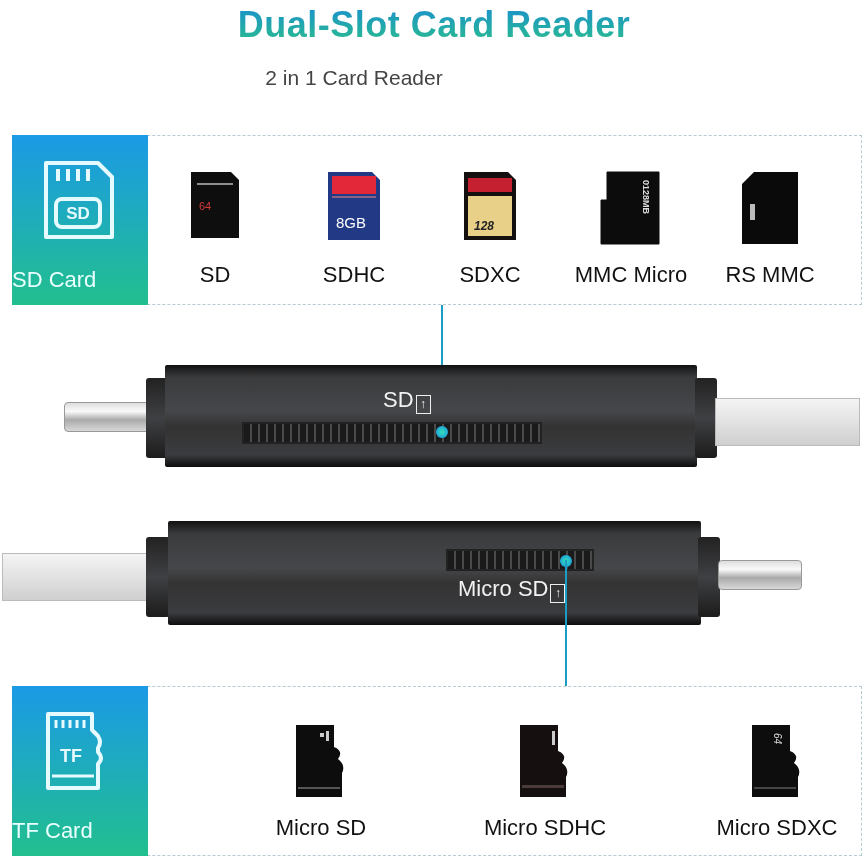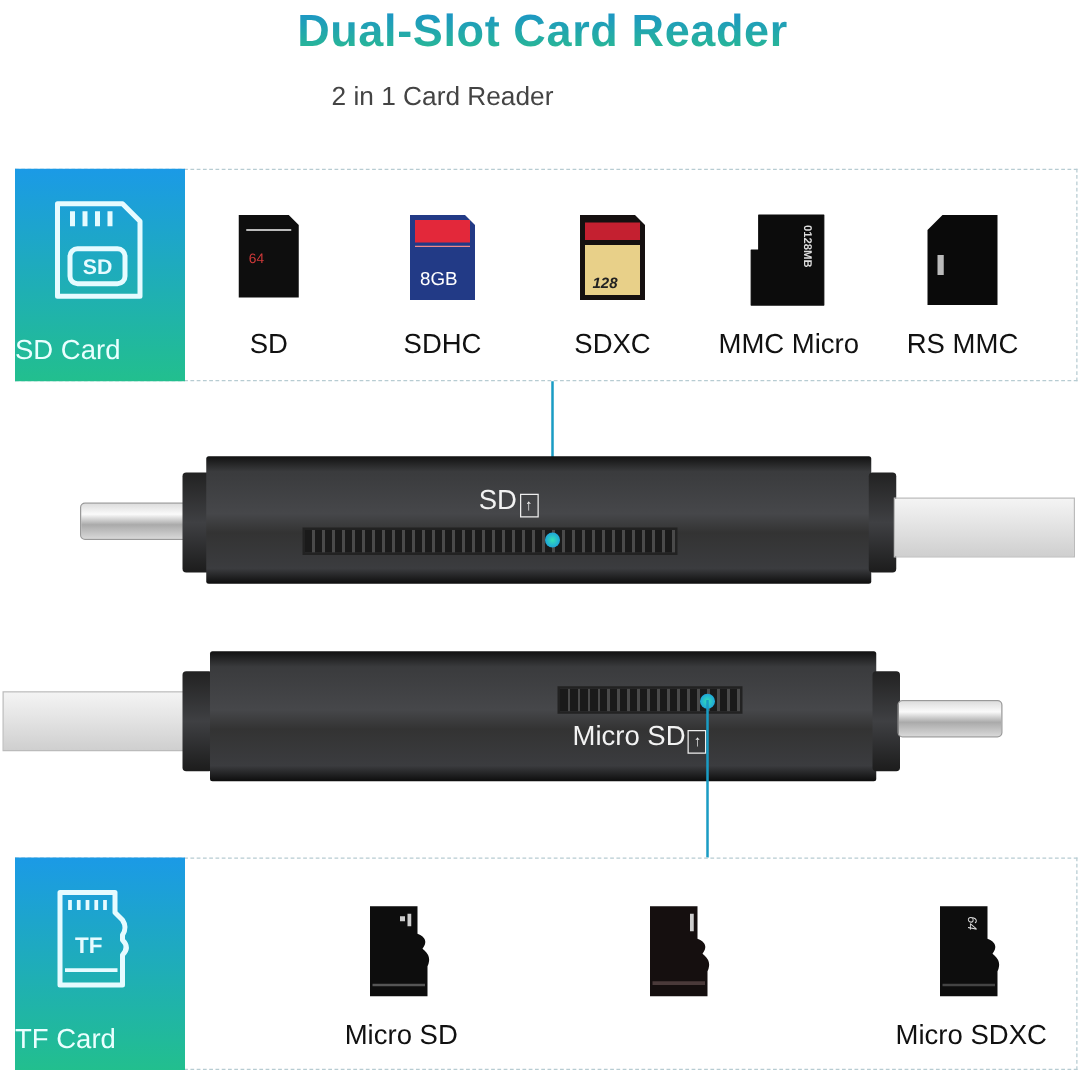--- a/index.html
+++ b/index.html
@@ -153,20 +153,21 @@
           <rect x="26" y="10" width="4" height="4" fill="#ccc"></rect>
       </svg>
       <div class="name">Micro SD</div>
     </div>
     <div class="item" style="left:362px;width:60px;">
       <svg class="card" width="54" height="76" viewBox="0 0 54 76">
         <path d="M2 2 H40 V28 Q50 32 44 40 Q52 46 48 54 V74 H2 Z" fill="#150f0f"></path>
         <rect x="4" y="62" width="42" height="3" fill="#4a3a3a"></rect>
         <rect x="34" y="8" width="3" height="14" fill="#ccc"></rect>
       </svg>
+      <div class="name">Micro SDHC</div>
     </div>
     <div class="item" style="left:594px;width:60px;">
       <svg class="card" width="54" height="76" viewBox="0 0 54 76">
         <path d="M2 2 H40 V28 Q50 32 44 40 Q52 46 48 54 V74 H2 Z" fill="#0d0d0d"></path>
         <rect x="4" y="64" width="42" height="2" fill="#444"></rect>
         <text x="24" y="10" fill="#ddd" font-size="10" font-style="italic" font-family="Liberation Sans, sans-serif" transform="rotate(90 24 10)">64</text>
       </svg>
       <div class="name">Micro SDXC</div>
     </div>
   </div>

